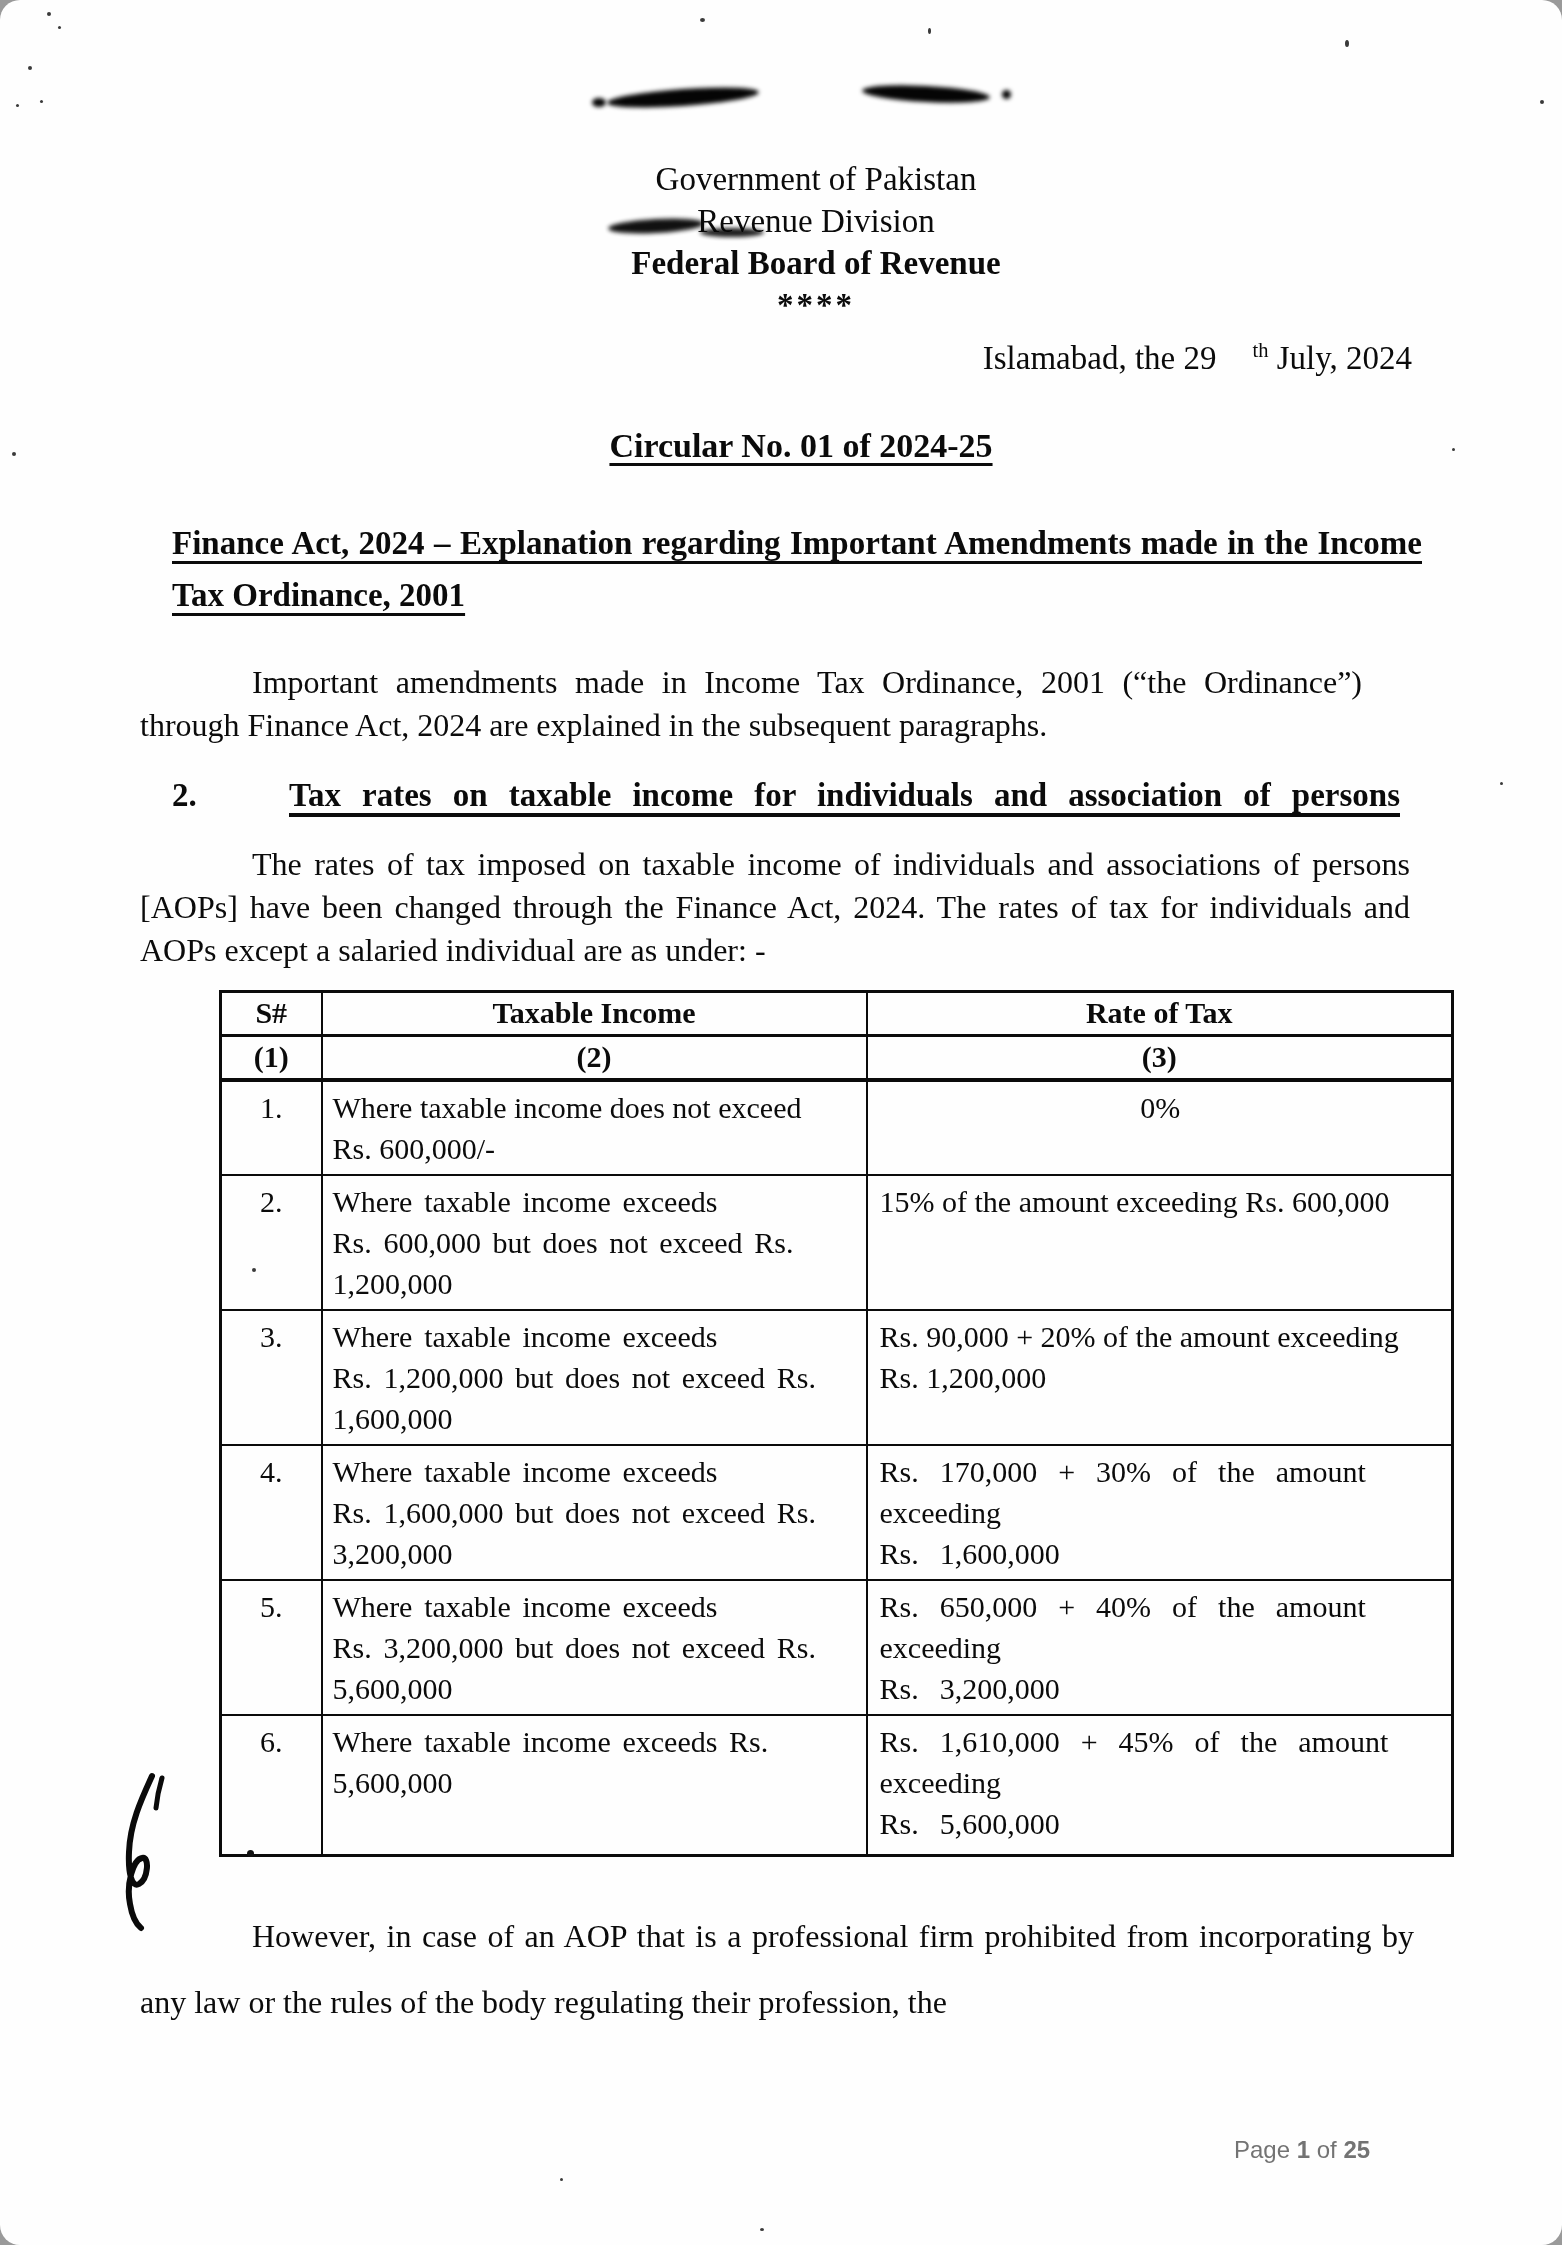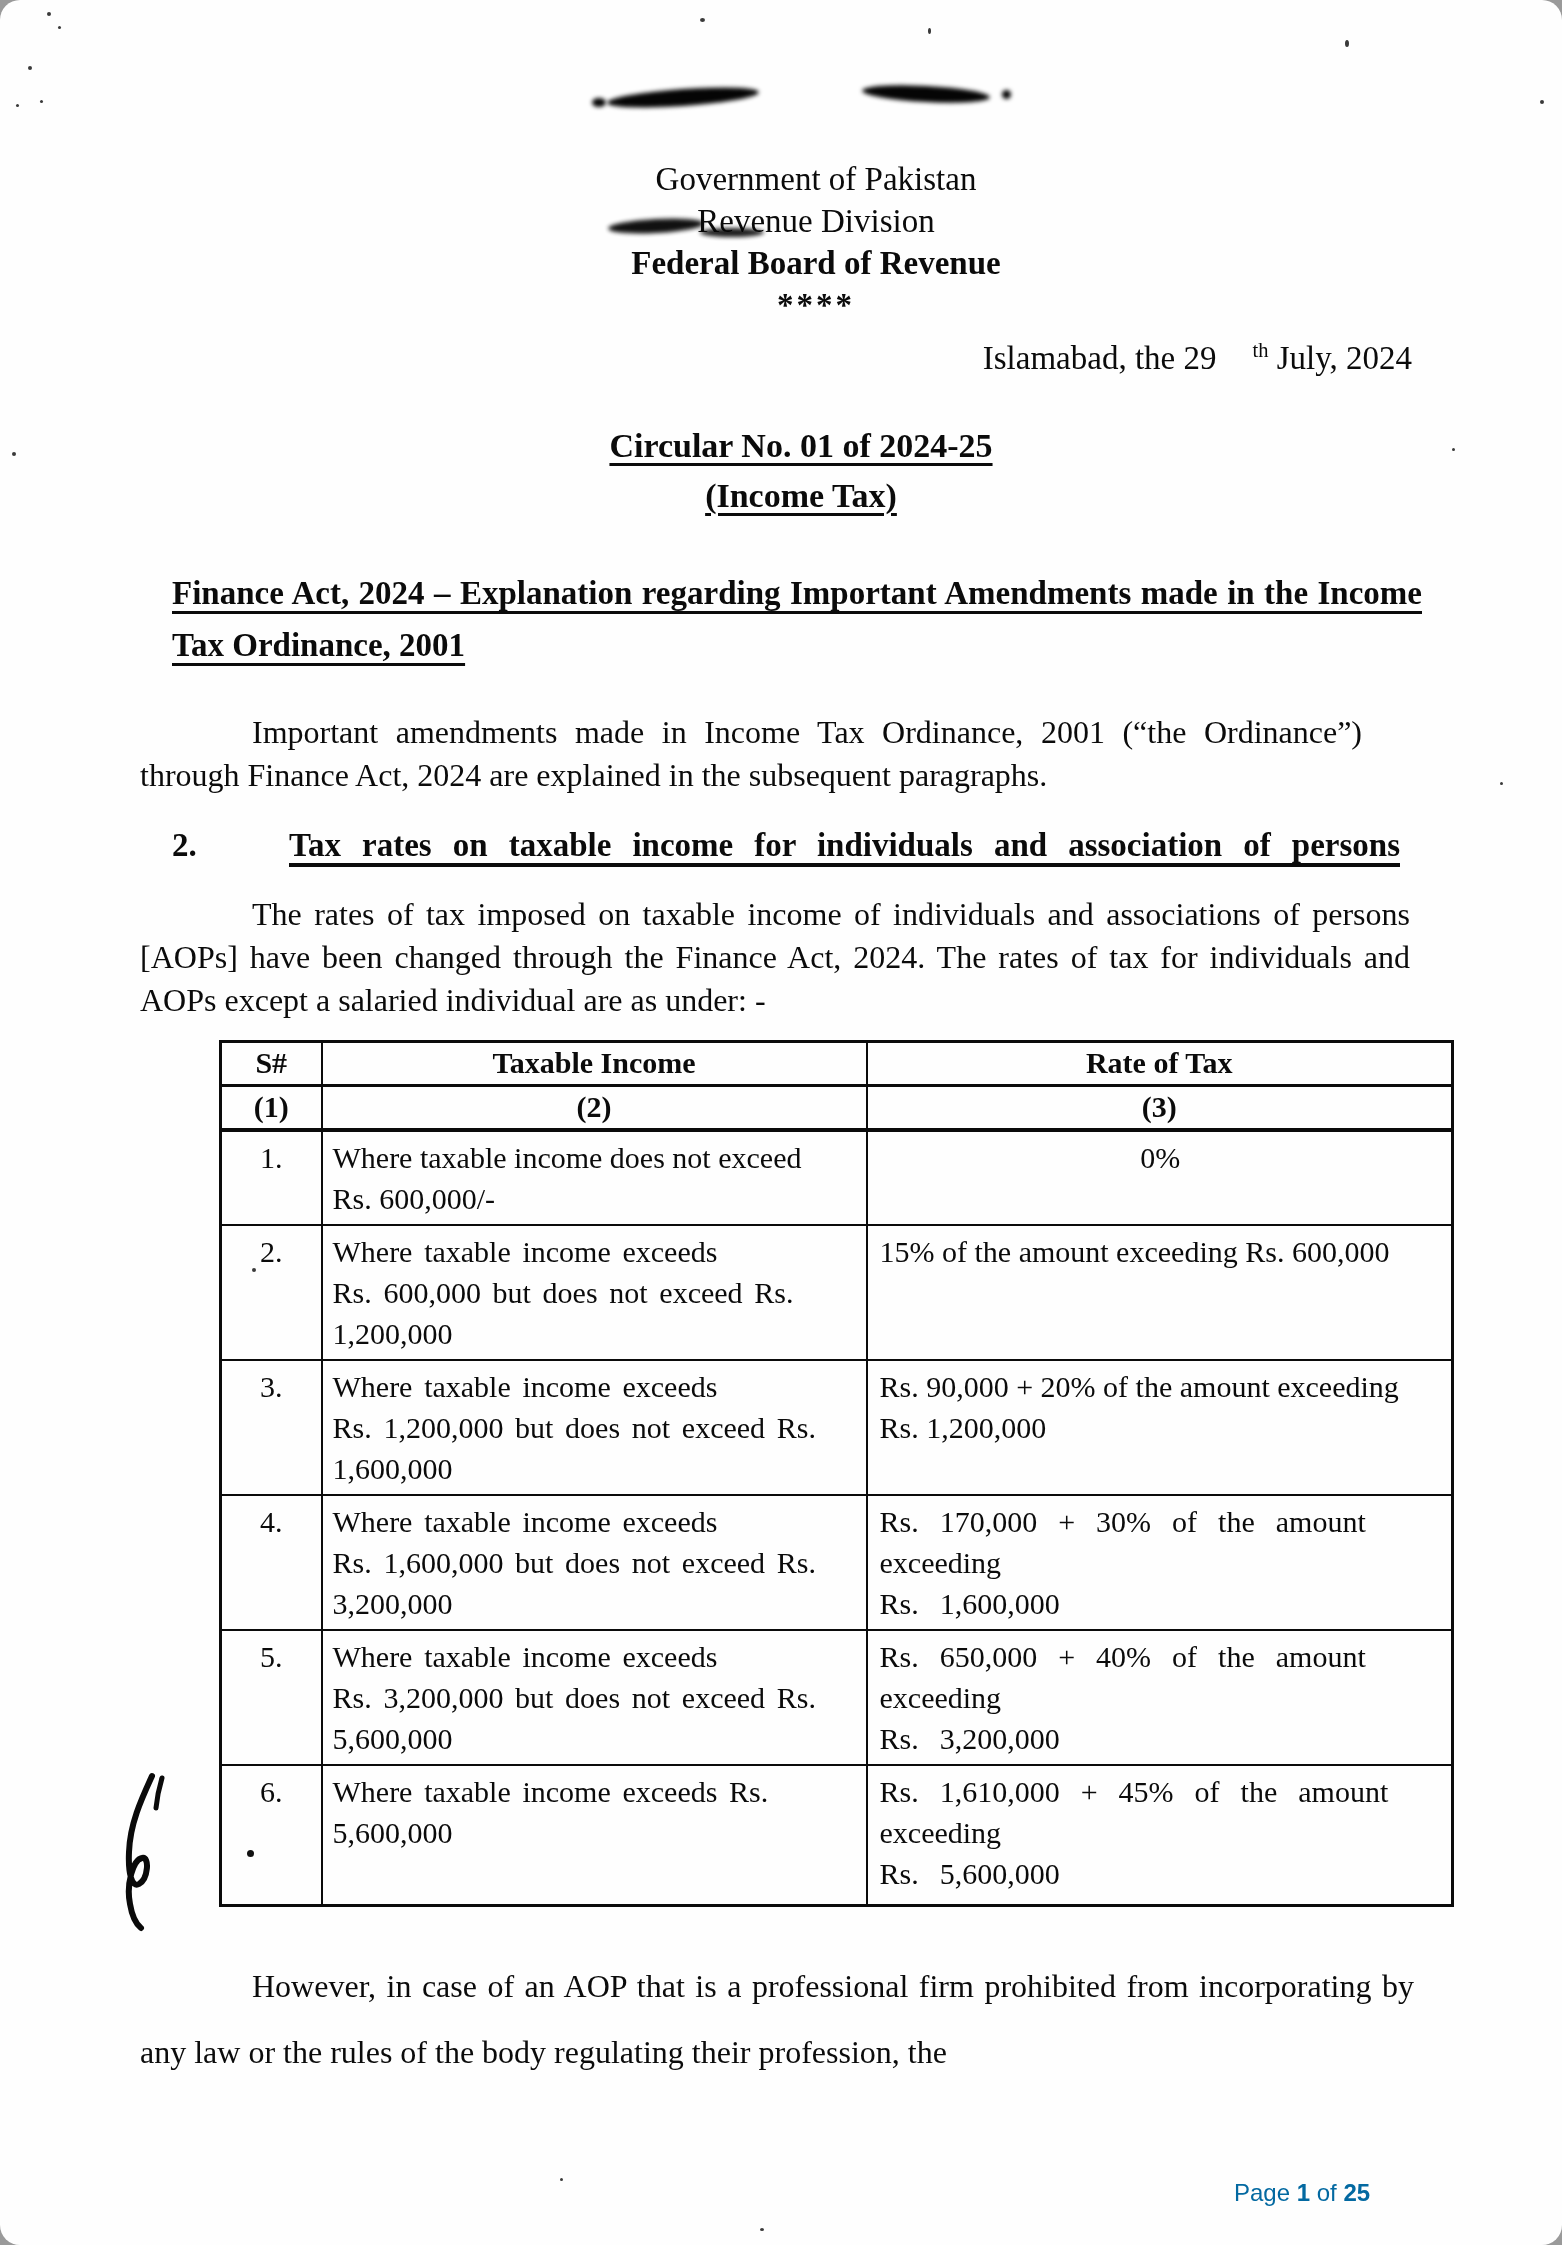--- a/index.html
+++ b/index.html
@@ -48,21 +48,21 @@
   .cell-pre  { white-space:pre-line; line-height:41px; }
   .cell-income { padding:5px 8px 5px 10px; }
   .cell-rate   { padding:5px 10px 5px 12px; }
   .cell-rate.center { text-align:center; }
   .spread-sm { word-spacing:0.14em; }
   .spread-lg { word-spacing:0.45em; }
   .r1 { height:86px; } .rmid { height:123px; } .r6 { height:140px; }
 
   
   .footer { position:absolute; left:1234px; top:2136px; font-family:"Liberation Sans", sans-serif;
-    font-size:24px; color:#0369a1;margin-top:43px; }
+    font-size:24px; color:#737373; }
   .footer .num { font-weight:bold; }
 
   
   .smudge { position:absolute; background:#050505; border-radius:50%; filter:blur(2px); }
   .sm1  { left:607px; top:89px;  width:152px; height:17px; transform:rotate(-4deg); }
   .sm1b { left:592px; top:98px;  width:14px;  height:9px; }
   .sm2  { left:862px; top:86px;  width:128px; height:16px; transform:rotate(3deg); }
   .sm2b { left:1002px; top:90px; width:9px;   height:9px; }
   .sm3  { left:608px; top:219px; width:96px;  height:14px; transform:rotate(-3deg); opacity:.95; }
   .sm3b { left:700px; top:228px; width:64px;  height:9px;  opacity:.9; }
@@ -108,21 +108,20 @@
         <span data-name="stars-text">****</span>
       </div>
     </div>
 
     <div class="dateline" data-name="dateline">
       <span data-name="dateline-prefix">Islamabad, the 29</span><sup data-name="dateline-ordinal">th</sup><span data-name="dateline-suffix"> July, 2024</span>
     </div>
 
     <div class="doc-title" data-name="circular-title">
       <div><span class="u" data-name="circular-title-line1">Circular No. 01 of 2024-25</span></div>
-      <div><span class="u" data-name="circular-title-line2">(Income Tax)</span></div>
     </div>
 
     <div class="subject-row" data-name="subject-block">
       <div class="subject-text" data-name="subject-text">Finance Act, 2024 – Explanation regarding Important Amendments made in the Income Tax Ordinance, 2001</div>
     </div>
 
     <div class="para para-intro" data-name="intro-paragraph">Important amendments made in Income Tax Ordinance, 2001 (“the Ordinance”) through Finance Act, 2024 are explained in the subsequent paragraphs.</div>
 
     <div class="section-heading" data-name="section2-heading">
       <div class="section-number" data-name="section2-number">2.</div>

